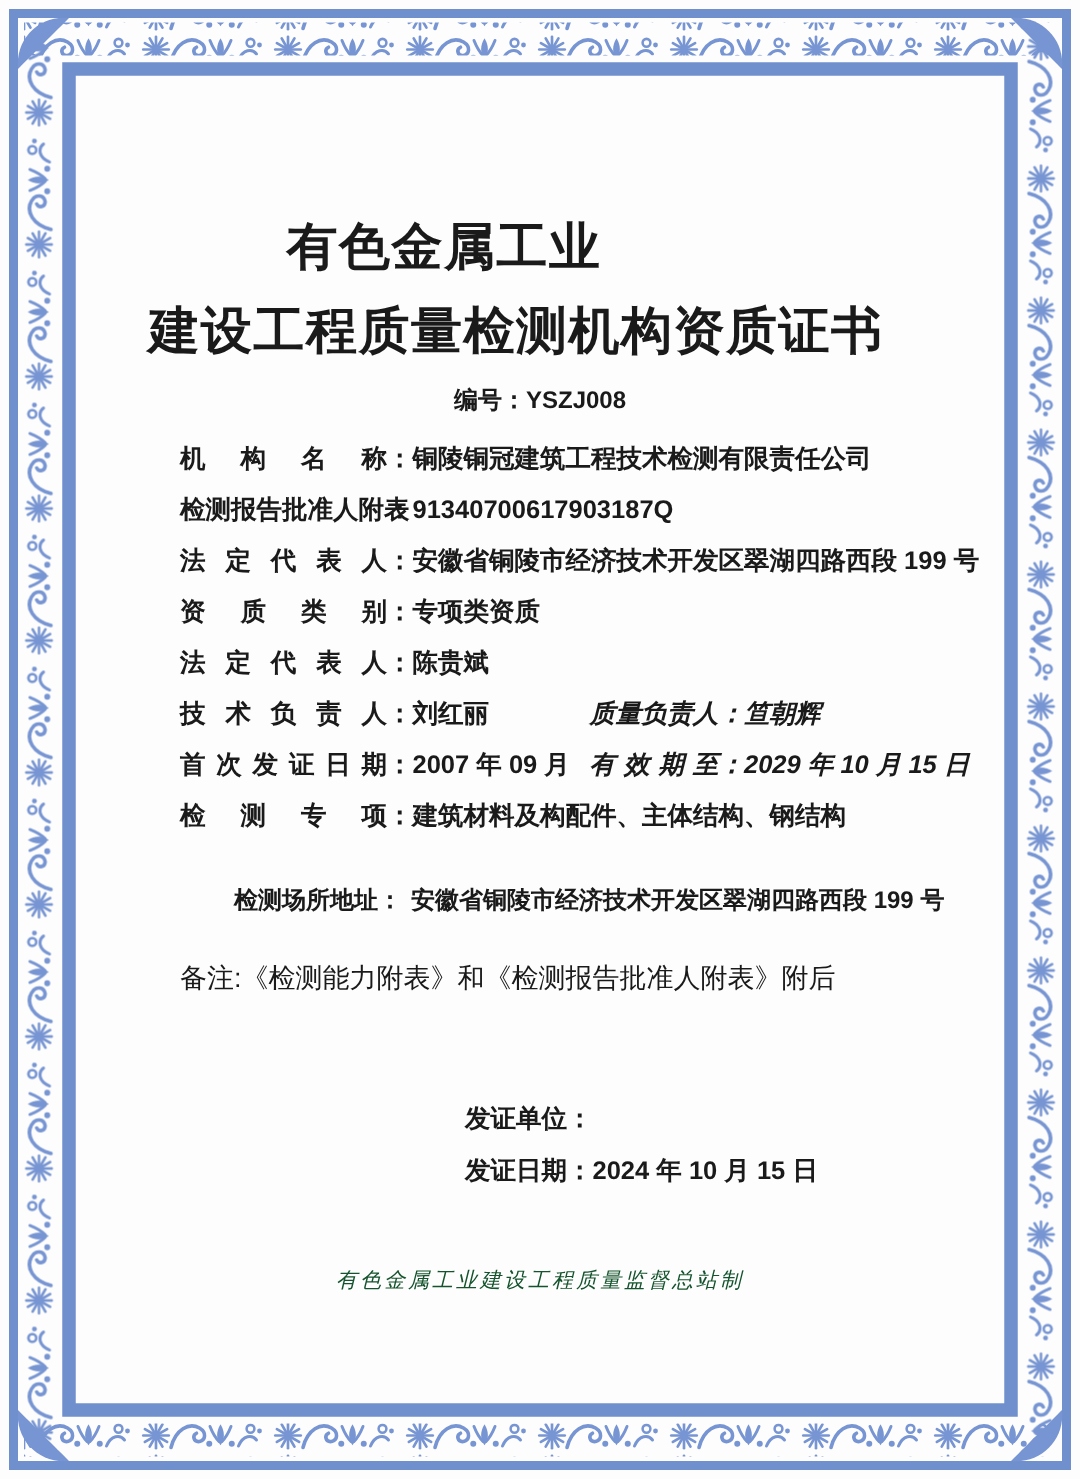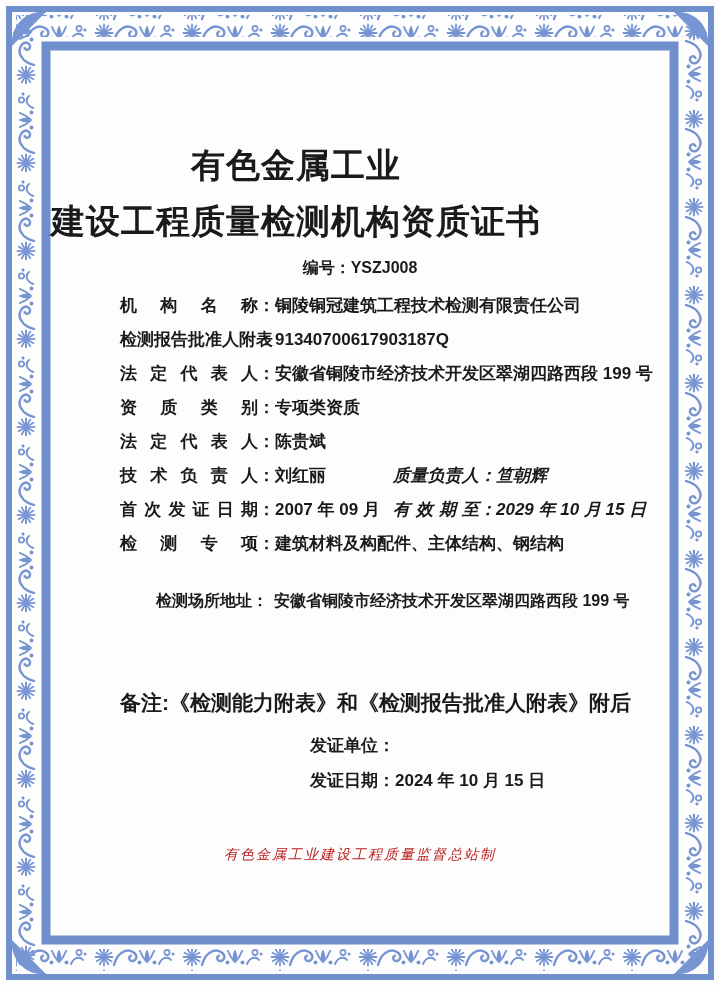--- a/index.html
+++ b/index.html
@@ -7,44 +7,44 @@
     width:720px;height:986px;position:relative;overflow:hidden;
     background:#fdfdfd;color:#1a1a1a;
     font-family:"Liberation Sans", sans-serif;
   }
   .border-svg{position:absolute;left:0;top:0;}
   .content{position:absolute;left:0;top:0;width:720px;height:986px;}
 
   .title{position:absolute;left:0;width:592px;text-align:center;
     font-weight:700;font-size:34px;line-height:40px;letter-spacing:1px;white-space:nowrap;}
   .title1{top:145px;}
-  .title2{top:201px;}
+  .title2{top:201px;margin-left:48px;}
 
   .serial{position:absolute;top:256px;left:0;width:720px;text-align:center;
     font-size:16px;font-weight:700;line-height:24px;}
 
   .rows{position:absolute;left:120px;top:289px;width:520px;}
   .row{position:relative;height:34px;line-height:34px;font-size:17px;font-weight:700;white-space:nowrap;}
   .flabel{display:inline-block;width:138px;text-align:justify;text-align-last:justify;white-space:nowrap;vertical-align:top;}
   .colon{display:inline-block;}
   .val{display:inline-block;}
   .second{position:absolute;left:273px;top:0;white-space:nowrap;font-style:italic;}
   .slabel{display:inline-block;width:86px;text-align:justify;text-align-last:justify;white-space:nowrap;vertical-align:top;}
 
   .site{position:absolute;left:120px;top:584px;font-size:16px;font-weight:700;line-height:34px;white-space:nowrap;margin-left:36px;}
   .site .colon{margin-right:6px;}
 
-  .remark{position:absolute;left:120px;top:688px;font-size:21px;font-weight:700;line-height:30px;white-space:nowrap;}
+  .remark{position:absolute;left:120px;top:637px;font-size:18px;font-weight:400;line-height:30px;white-space:nowrap;}
 
   .issue-unit{position:absolute;left:310px;top:730px;font-size:17px;font-weight:700;line-height:32px;white-space:nowrap;}
   .issue-date{position:absolute;left:310px;top:765px;font-size:17px;font-weight:700;line-height:32px;white-space:nowrap;}
 
   .footer{position:absolute;left:0;top:845px;width:720px;text-align:center;
     font-family:"Liberation Serif", serif;font-style:italic;
-    font-size:14px;line-height:20px;letter-spacing:2px;color:#b91c1c;white-space:nowrap;}
+    font-size:14px;line-height:20px;letter-spacing:2px;color:#14532d;white-space:nowrap;}
 </style>
 </head>
 <body>
 
 <svg class="border-svg" width="720" height="986" viewBox="0 0 720 986" aria-hidden="true">
   <defs>
     <pattern id="orn" width="88" height="22" patternUnits="userSpaceOnUse">
       <g fill="#7795d2" stroke="#7795d2">
 
         <circle cx="16" cy="11" r="2.2" stroke="none"></circle>

